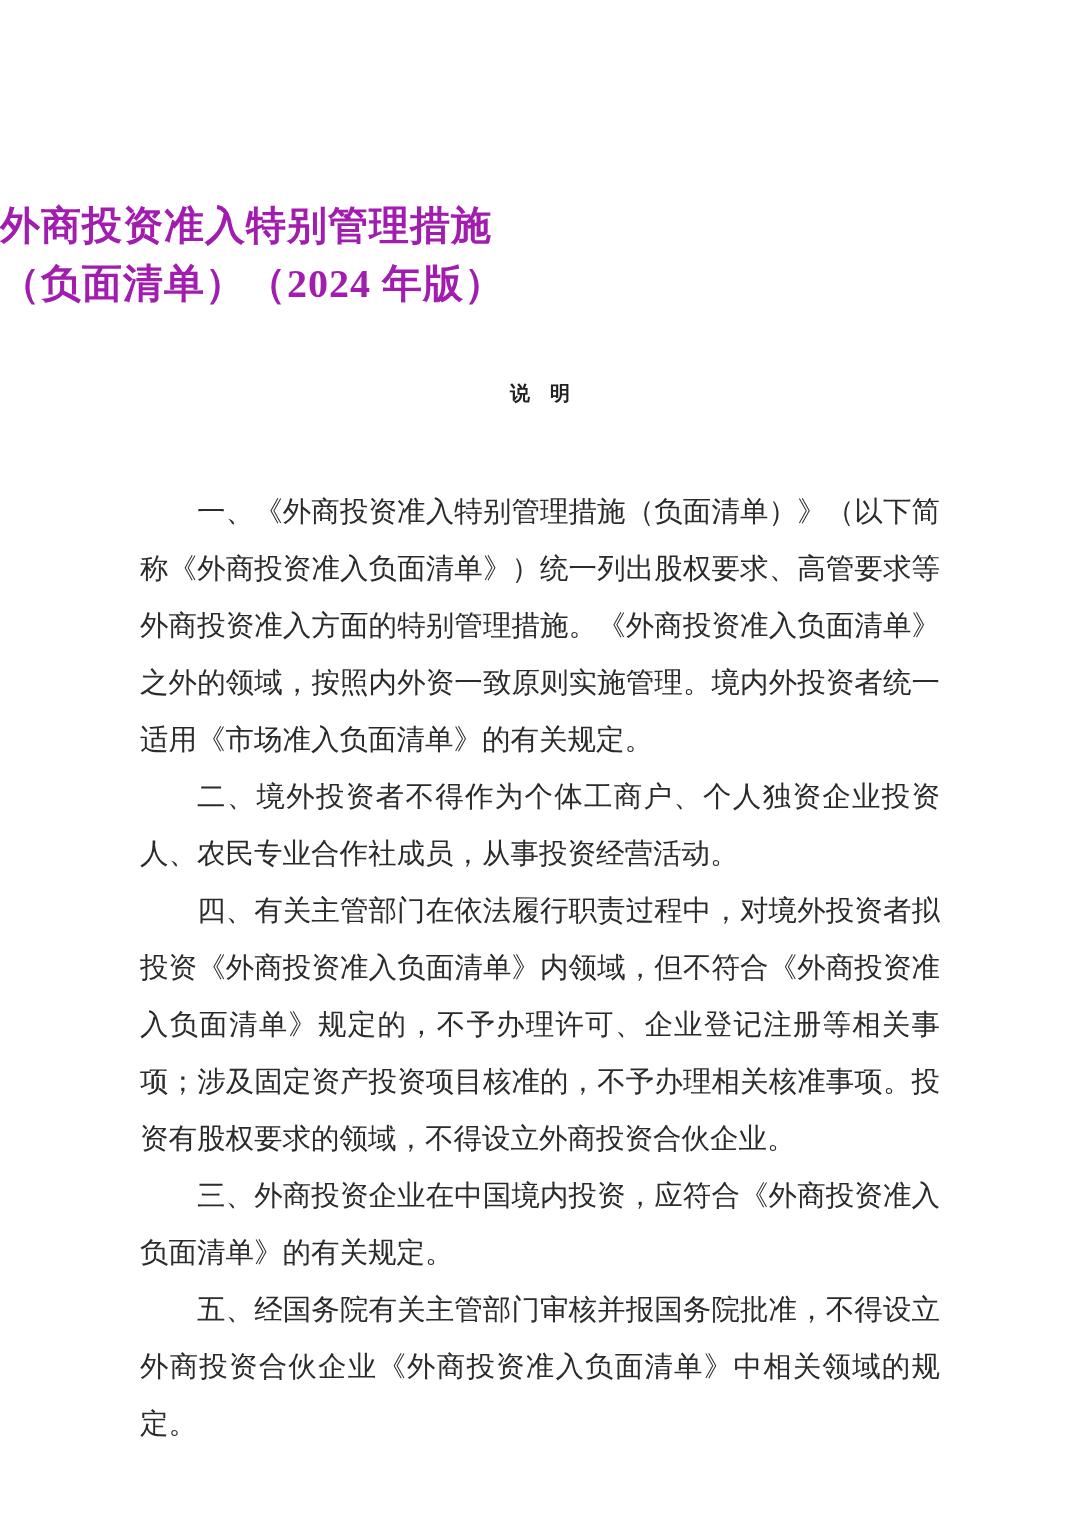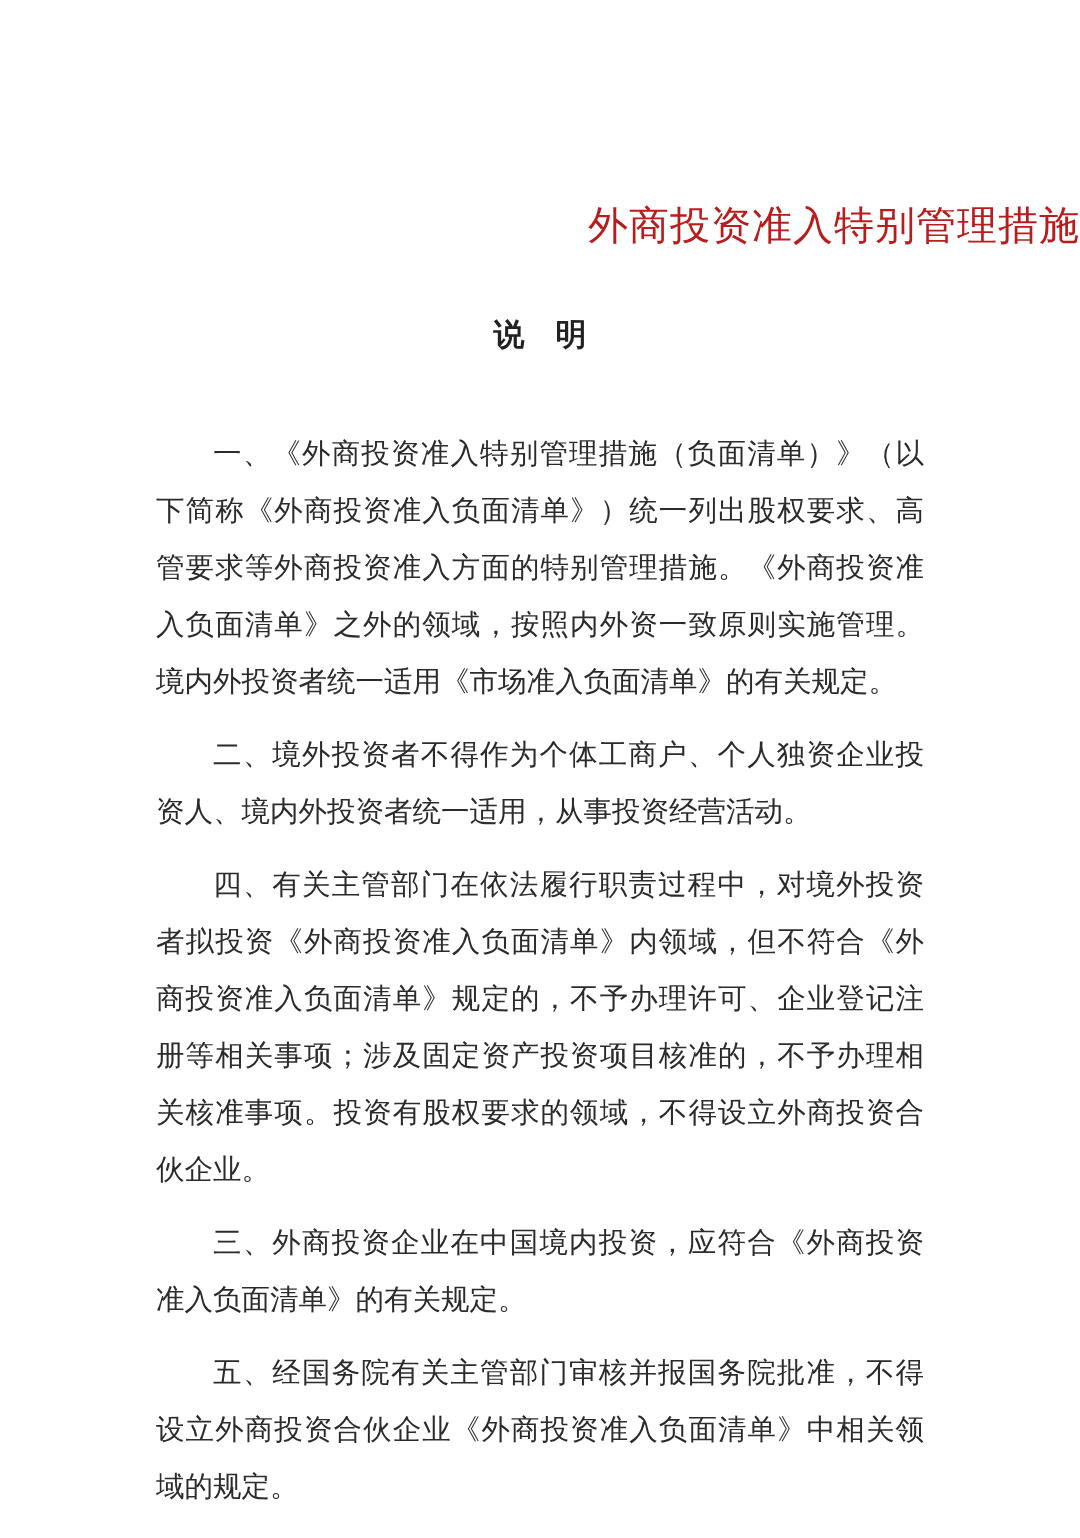--- a/index.html
+++ b/index.html
@@ -11,66 +11,67 @@
     position: relative;
     width: 1080px;
     height: 1538px;
     background: #ffffff;
     overflow: hidden;
     font-family: "Liberation Serif", "DejaVu Serif", serif;
     color: #1f1f1f;
   }
   .doc-title {
     padding-top: 170px;
-    text-align: right;
-    font-weight: normal;
+    text-align: left;
+    font-weight: bold;
     font-size: 40px;
     line-height: 58px;
-    color: #b91c1c;
+    color: #a21caf;
     letter-spacing: 1px;
   }
   .doc-title .title-line {
     display: block;
   }
   .section-heading {
     margin-top: 60px;
     text-align: center;
     font-weight: bold;
-    font-size: 31px;
+    font-size: 20px;
     line-height: 40px;
     color: #222222;
     font-family: "Liberation Sans", "DejaVu Sans", sans-serif;
   }
   .body-text {
     width: 800px;
     margin: 70px auto 0 140px;
     font-size: 28.5px;
     line-height: 57px;
     text-align: justify;
     text-justify: inter-character;
     color: #2b2b2b;
   }
   .body-text p {
-    margin: 16px;
+    margin: 0;
     padding: 0;
     text-indent: 2em;
   }
 </style>
 </head>
 <body>
 
 <div class="page">
 
   <h1 class="doc-title">
     <span class="title-line">外商投资准入特别管理措施</span>
+    <span class="title-line">（负面清单）（2024 年版）</span>
   </h1>
 
   <div class="section-heading">说　明</div>
 
   <div class="body-text">
     <p>一、《外商投资准入特别管理措施（负面清单）》（以下简称《外商投资准入负面清单》）统一列出股权要求、高管要求等外商投资准入方面的特别管理措施。《外商投资准入负面清单》之外的领域，按照内外资一致原则实施管理。境内外投资者统一适用《市场准入负面清单》的有关规定。</p>
-    <p>二、境外投资者不得作为个体工商户、个人独资企业投资人、境内外投资者统一适用，从事投资经营活动。</p>
+    <p>二、境外投资者不得作为个体工商户、个人独资企业投资人、农民专业合作社成员，从事投资经营活动。</p>
     <p>四、有关主管部门在依法履行职责过程中，对境外投资者拟投资《外商投资准入负面清单》内领域，但不符合《外商投资准入负面清单》规定的，不予办理许可、企业登记注册等相关事项；涉及固定资产投资项目核准的，不予办理相关核准事项。投资有股权要求的领域，不得设立外商投资合伙企业。</p>
     <p>三、外商投资企业在中国境内投资，应符合《外商投资准入负面清单》的有关规定。</p>
     <p>五、经国务院有关主管部门审核并报国务院批准，不得设立外商投资合伙企业《外商投资准入负面清单》中相关领域的规定。</p>
   </div>
 
 </div>
 
 </body></html>

